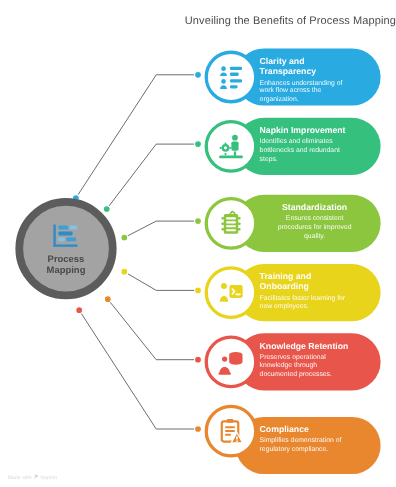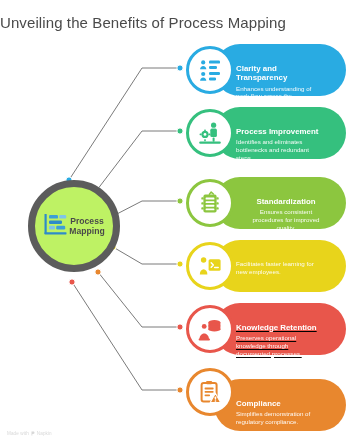--- a/index.html
+++ b/index.html
@@ -19,50 +19,50 @@
     width: 360px;
     height: 443px;
   }
 
   
   .page-title {
     position: absolute;
     top: 14px;
     left: 0;
     width: 360px;
-    text-align: left;
-    font-size: 15px;
+    text-align: right;
+    font-size: 10px;
     color: #4a4a4a;
     letter-spacing: 0.1px;
     font-weight: 400;
     white-space: nowrap;
   }
 
   
   #connectors {
     position: absolute;
     top: 0;
     left: 0;
     width: 360px;
     height: 443px;
   }
 
   
   .hub {
     position: absolute;
-    left: 28px;
+    left: 14px;
     top: 180px;
     width: 92px;
     height: 92px;
     border-radius: 50%;
-    background: #bef264;
+    background: #a3a3a3;
     border: 7px solid #5c5c5c;
     box-sizing: border-box;
     display: flex;
-    flex-direction: row;
+    flex-direction: column;
     align-items: center;
     justify-content: center;
   }
   .hub-icon {
     width: 26px;
     height: 24px;
     margin-bottom: 3px;
     display: block;
   }
   .hub-label {
@@ -75,21 +75,21 @@
   }
 
   
   .card {
     position: absolute;
     left: 214px;
     width: 132px;
     height: 52px;
     border-radius: 26px;
     box-sizing: border-box;
-    padding: 20px 10px 7px 22px;
+    padding: 7px 10px 7px 22px;
   }
   .card-title {
     font-size: 7.9px;
     font-weight: 700;
     color: #ffffff;
     line-height: 9.4px;
     margin: 0 0 2px 0;
     white-space: pre-line;
   }
   .card-desc {
@@ -197,21 +197,21 @@
       <circle cx="5.2" cy="16" r="2.1" fill="currentColor"></circle>
       <path d="M2.1 22.8c0-1.9 1.4-3.2 3.1-3.2s3.1 1.3 3.1 3.2z" fill="currentColor"></path>
       <rect x="11" y="2.6" width="11" height="3" rx="1.2" fill="currentColor"></rect>
       <rect x="11" y="8" width="8" height="3" rx="1.2" fill="currentColor"></rect>
       <rect x="11" y="14" width="11" height="3" rx="1.2" fill="currentColor"></rect>
       <rect x="11" y="19.4" width="7" height="3" rx="1.2" fill="currentColor"></rect>
     </svg>
   </div>
 
   <div class="card" style="top: 107px; background: rgb(53, 192, 126);">
-    <div class="card-title">Process Improvement</div>
+    <div class="card-title">Napkin Improvement</div>
     <div class="card-desc">Identifies and eliminates
 bottlenecks and redundant
 steps.</div>
   </div>
   <div class="icon-ring" style="top: 109px; border-color: rgb(53, 192, 126); color: rgb(53, 192, 126);">
     <svg viewBox="0 0 24 24" xmlns="http://www.w3.org/2000/svg">
       <circle cx="15.6" cy="4.2" r="2.6" fill="currentColor"></circle>
       <rect x="12.3" y="7.6" width="6.6" height="8.4" rx="1.6" fill="currentColor"></rect>
       <circle cx="7" cy="13.4" r="3.6" fill="currentColor"></circle>
       <circle cx="7" cy="13.4" r="1.4" fill="#ffffff"></circle>
@@ -247,36 +247,38 @@
         <rect x="3.3" y="16.2" width="2.4" height="2.4" rx="0.7"></rect>
         <rect x="18.3" y="6.2" width="2.4" height="2.4" rx="0.7"></rect>
         <rect x="18.3" y="11.2" width="2.4" height="2.4" rx="0.7"></rect>
         <rect x="18.3" y="16.2" width="2.4" height="2.4" rx="0.7"></rect>
       </g>
       <path d="M11.4 3.2 13.2 1.1 15.4 3" stroke="currentColor" stroke-width="1.5" fill="none" stroke-linecap="round" stroke-linejoin="round"></path>
     </svg>
   </div>
 
   <div class="card" style="top: 240px; background: rgb(232, 212, 27);">
+    <div class="card-title">Training and
+Onboarding</div>
     <div class="card-desc">Facilitates faster learning for
 new employees.</div>
   </div>
   <div class="icon-ring" style="top: 242px; border-color: rgb(232, 212, 27); color: rgb(232, 212, 27);">
     <svg viewBox="0 0 24 24" xmlns="http://www.w3.org/2000/svg">
       <circle cx="5.6" cy="6" r="2.7" fill="currentColor"></circle>
       <path d="M1.8 20.4c0-3.1 1.7-5.2 3.8-5.2s3.8 2.1 3.8 5.2z" fill="currentColor"></path>
       <rect x="10.6" y="5.2" width="12" height="11.6" rx="1.6" fill="currentColor"></rect>
       <g stroke="#ffffff" stroke-width="1.5" fill="none" stroke-linecap="round" stroke-linejoin="round">
         <path d="M13.2 8.8 15.3 11 13.2 13.2"></path>
         <path d="M16.6 13.6h3.6"></path>
       </g>
     </svg>
   </div>
 
-  <div class="card" style="top: 303px; background: rgb(232, 86, 75); text-decoration: underline;">
+  <div class="card" style="top: 303px; background: rgb(232, 86, 75);">
     <div class="card-title">Knowledge Retention</div>
     <div class="card-desc">Preserves operational
 knowledge through
 documented processes.</div>
   </div>
   <div class="icon-ring" style="top: 305px; border-color: rgb(232, 86, 75); color: rgb(232, 86, 75);">
     <svg viewBox="0 0 24 24" xmlns="http://www.w3.org/2000/svg">
       <g fill="currentColor">
         <ellipse cx="16.4" cy="5.4" rx="6" ry="2.3"></ellipse>
         <rect x="10.4" y="5.4" width="12" height="3.4"></rect>

